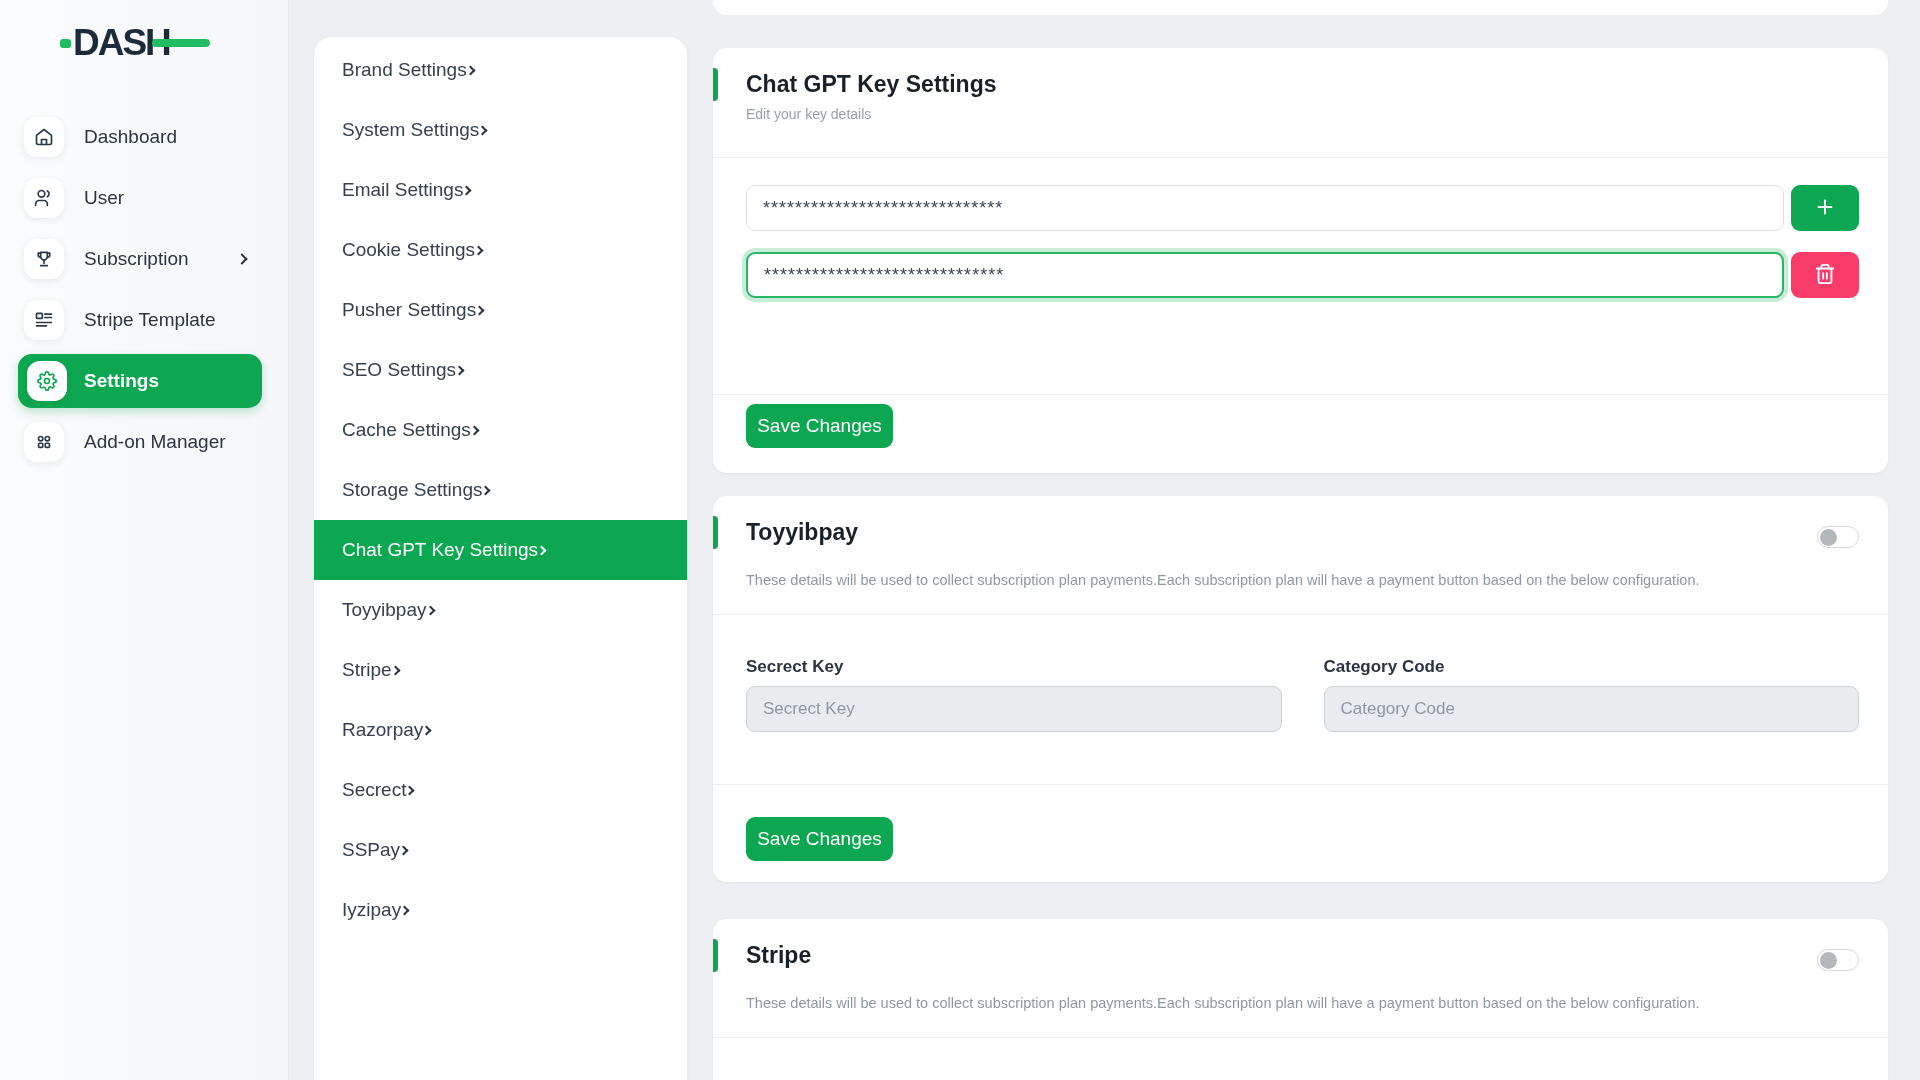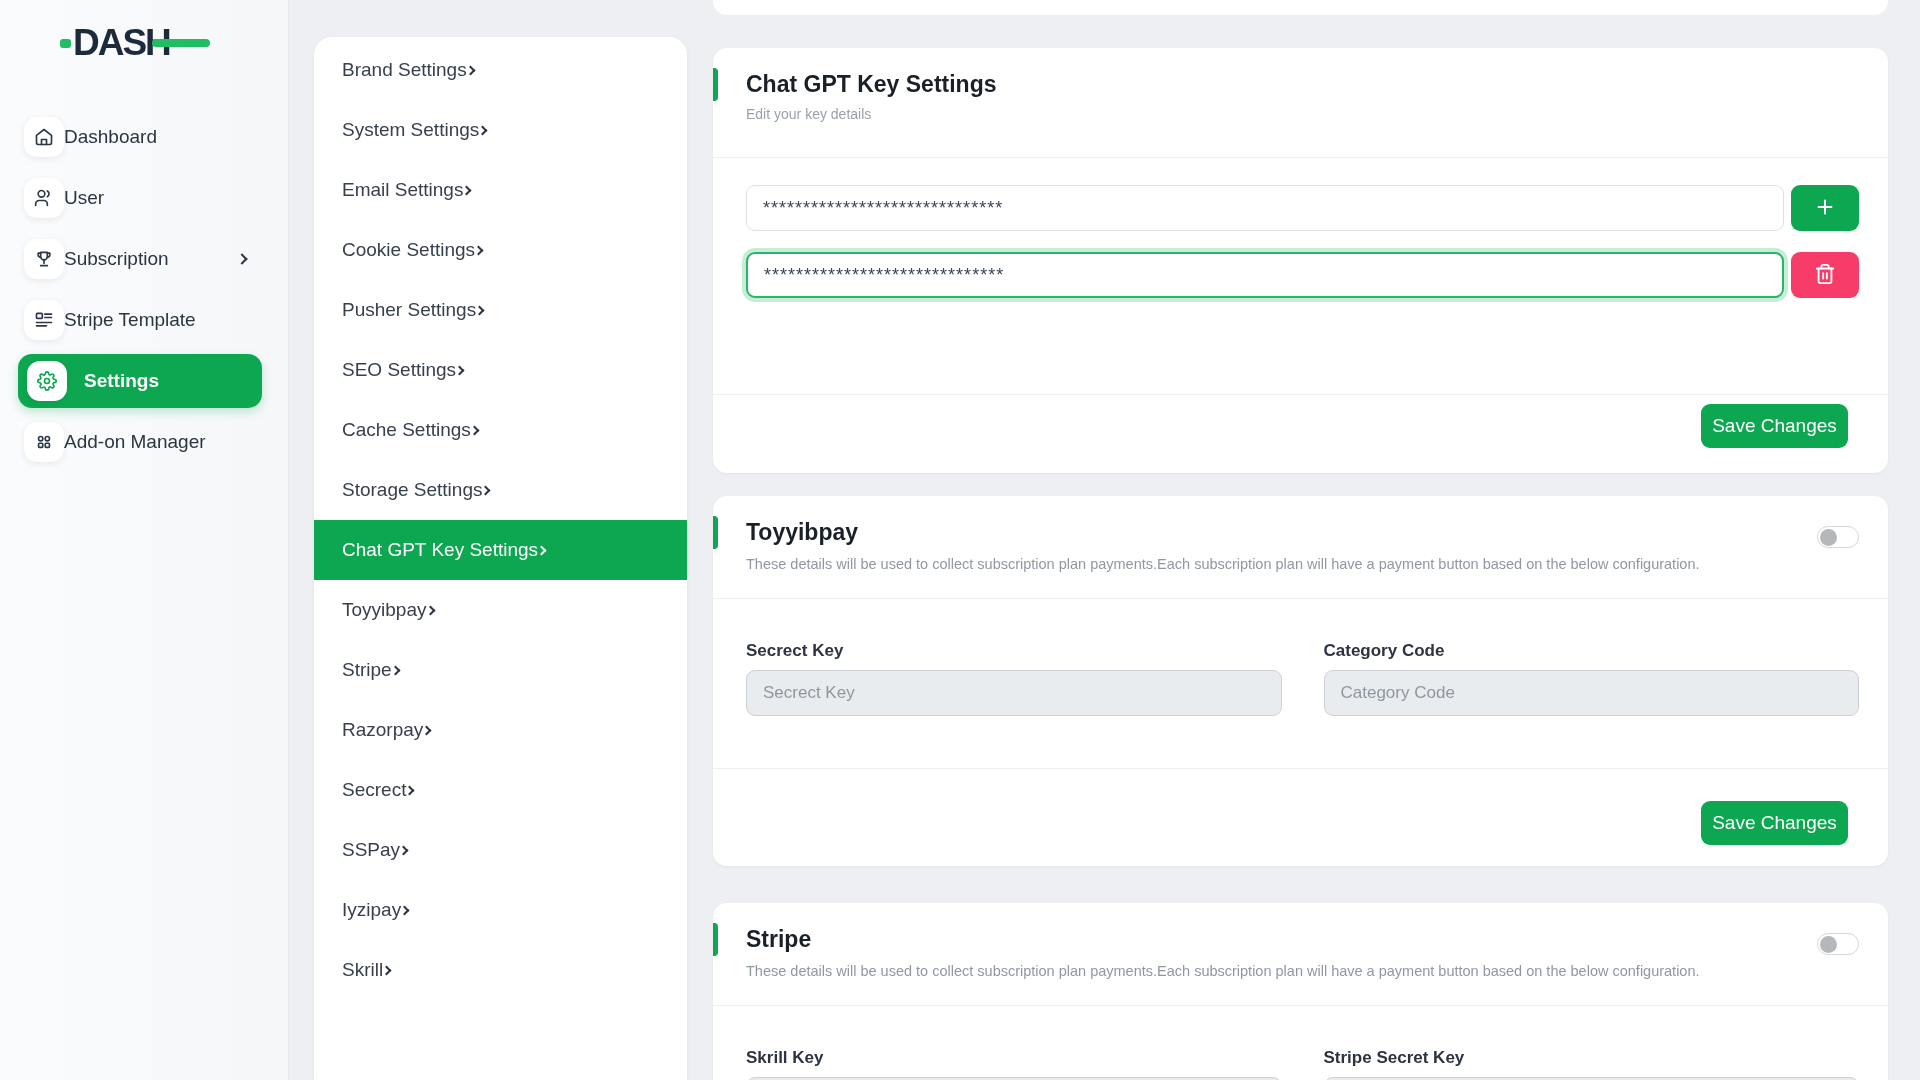--- a/index.html
+++ b/index.html
@@ -15,21 +15,21 @@
     position:absolute; left:0; top:0; width:289px; height:1080px;
     background:linear-gradient(90deg,#fafbfc 0%,#f6f7f9 100%);
     border-right:1px solid #e7eaed;
   }
   .logo{ position:relative; margin:22px 0 0 73px; width:150px; height:40px; }
   .logo-dot{ position:absolute; left:-13px; top:17px; width:11px; height:9px; border-radius:3px; background:#22bd62; }
   .logo-text{ font-size:37px; font-weight:800; letter-spacing:-2px; color:#1d2a39; font-style:normal; }
   .logo-bar{ position:absolute; left:79px; top:17px; width:58px; height:8px; border-radius:4px; background:#22bd62; }
   .nav{ margin-top:44px; }
   .nav-item{
-    display:flex; align-items:center; height:61px; padding-left:24px; 
+    display:flex; align-items:center; height:61px; padding-left:24px; gap:20px;
     cursor:pointer;
   }
   .nav-tile{
     width:40px; height:40px; background:#ffffff; border-radius:13px;
     display:flex; align-items:center; justify-content:center; flex:0 0 40px;
     box-shadow:0 2px 6px rgba(25,39,60,0.08);
   }
   .nav-tile svg{ width:20px; height:20px; stroke:#2b3949; stroke-width:2; fill:none; stroke-linecap:round; stroke-linejoin:round; }
   .nav-label{ font-size:19px; color:#2b3542; font-weight:500; }
   .nav-item.active{
@@ -69,21 +69,21 @@
     box-shadow:0 1px 3px rgba(20,30,50,0.05);
   }
   .accent{
     position:absolute; left:0; top:20px; width:5px; height:33px;
     background:#0ca750; border-radius:0 4px 4px 0;
   }
   .divider{ height:1px; background:#edf0f2; }
   .card-header{ padding:23px 29px 0 33px; }
   .card-title{ font-size:23px; font-weight:700; color:#1a2027; }
   .card-sub{ font-size:14px; color:#9aa1a9; margin-top:8px; }
-  .card-desc{ font-size:14.5px; color:#8f98a1; margin-top:8px; }
+  .card-desc{ font-size:14.5px; color:#8f98a1; margin-top:24px; }
   .header-row{ display:flex; align-items:flex-start; justify-content:space-between; }
   
   .card1{ margin-top:33px; }
   .card1 .card-header{ height:110px; border-bottom:1px solid #edf0f2; }
   .key-rows{ padding:27px 29px 0 33px; }
   .key-row{ display:flex; align-items:center; gap:7px; }
   .key-row + .key-row{ margin-top:21px; }
   .key-input{
     flex:1; height:46px; border:1px solid #dde1e6; border-radius:9px;
     font-family:"Liberation Sans", sans-serif;
@@ -95,21 +95,21 @@
     box-shadow:0 0 0 4px rgba(39,181,103,0.25);
   }
   .icon-btn{
     width:68px; height:46px; border:none; border-radius:9px; cursor:pointer;
     display:flex; align-items:center; justify-content:center; flex:0 0 68px;
   }
   .btn-add{ background:#0ca750; }
   .btn-del{ background:#f83c69; }
   .icon-btn svg{ width:22px; height:22px; stroke:#ffffff; stroke-width:2.2; fill:none; stroke-linecap:round; stroke-linejoin:round; }
   .card1 .divider{ margin-top:96px; }
-  .card-footer{ display:flex; justify-content:flex-end; padding:9px 40px 25px 33px; }
+  .card-footer{ display:flex; justify-content:flex-start; padding:9px 40px 25px 33px; }
   .btn-save{
     width:147px; height:44px; background:#0ca750; color:#ffffff; border:none;
     border-radius:9px; font-family:"Liberation Sans", sans-serif; font-size:19px; cursor:pointer;
   }
   
   .toggle{
     position:relative; width:42px; height:22px; background:#ffffff;
     border:1px solid #d4d8dc; border-radius:12px; cursor:pointer; margin-top:7px; flex:0 0 42px;
   }
   .toggle .knob{
@@ -271,24 +271,20 @@
   <div class="menu-item">
       <span>Secrect</span>
       <span class="chev"></span>
     </div>
   <div class="menu-item">
       <span>SSPay</span>
       <span class="chev"></span>
     </div>
   <div class="menu-item">
       <span>Iyzipay</span>
-      <span class="chev"></span>
-    </div>
-  <div class="menu-item">
-      <span>Skrill</span>
       <span class="chev"></span>
     </div>
 </section>
 
 <main class="main">
 
   <div class="prev-card-bottom"></div>
 
   <section class="card card1">
     <span class="accent"></span>

